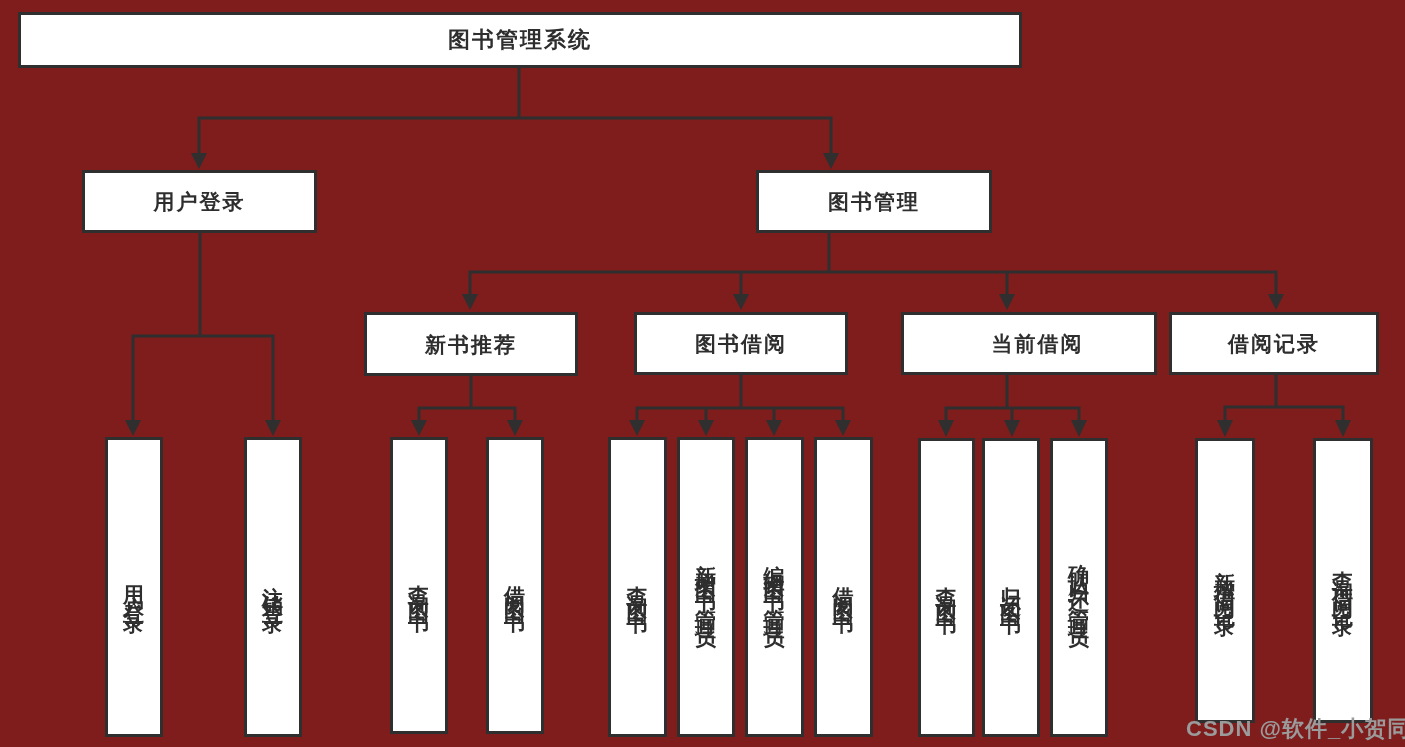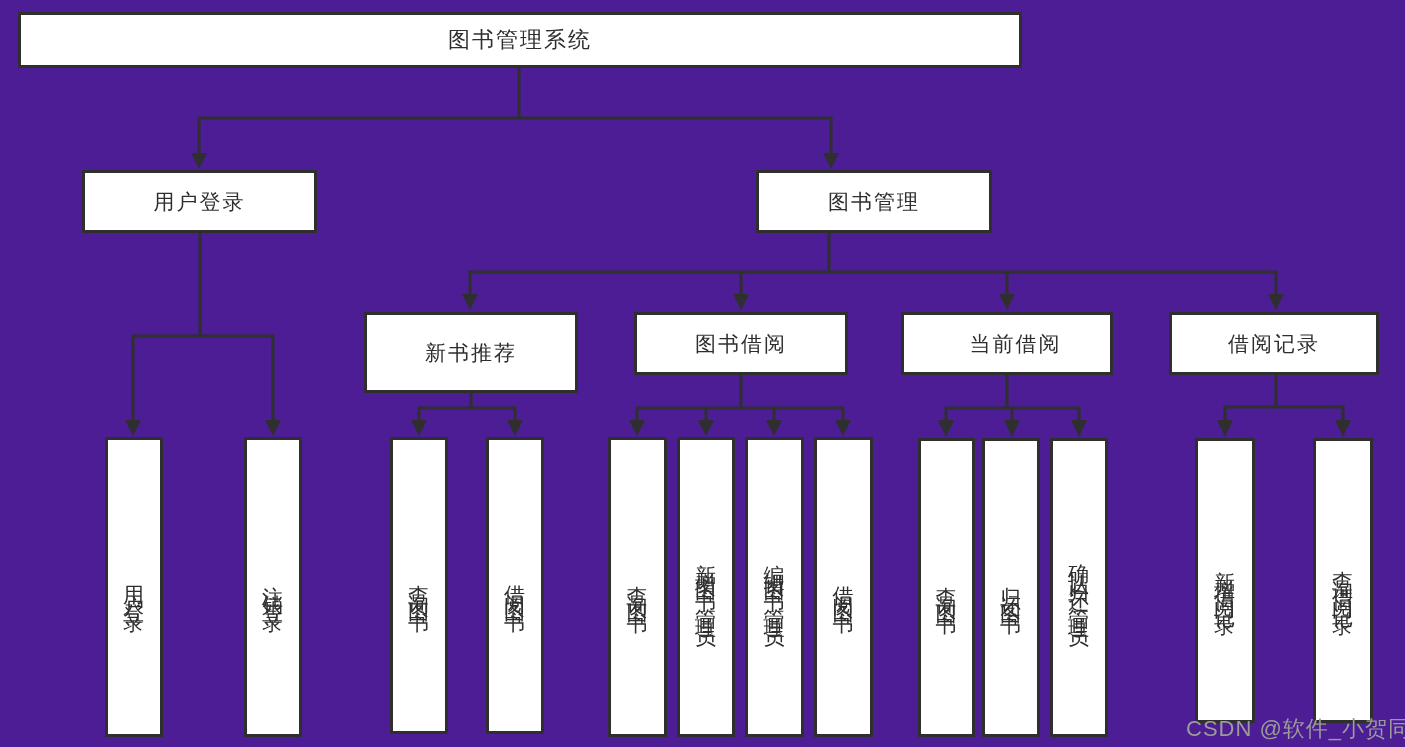--- a/index.html
+++ b/index.html
@@ -5,22 +5,23 @@
   html, body {
     margin: 0;
     padding: 0;
     background: #ffffff;
     font-family: "Liberation Sans", sans-serif;
   }
   #stage {
     position: relative;
     width: 1405px;
     height: 747px;
-    background: #4c1d95;
+    background: #7f1d1d;
     overflow: hidden;
+    font-weight: bold;
   }
   #connectors {
     position: absolute;
     left: 0;
     top: 0;
     pointer-events: none;
   }
   .box {
     position: absolute;
     box-sizing: border-box;
@@ -107,23 +108,23 @@
     <path d="M1225,420 L1225,407 L1343,407 L1343,420"></path>
     <polygon points="1217,420 1233,420 1225,437" fill="#2f2f2f" stroke="none"></polygon>
     <polygon points="1335,420 1351,420 1343,437" fill="#2f2f2f" stroke="none"></polygon>
   </svg>
 
   <div class="box hbox root" style="left:18px; top:12px; width:1004px; height:56px;">图书管理系统</div>
 
   <div class="box hbox" style="left:82px; top:170px; width:235px; height:63px;">用户登录</div>
   <div class="box hbox" style="left:711px; top:170px; width:236px; height:63px;margin-left:45px;">图书管理</div>
 
-  <div class="box hbox" style="left:364px; top:312px; width:214px; height:81px;">新书推荐</div>
+  <div class="box hbox" style="left:364px; top:312px; width:214px; height:64px;">新书推荐</div>
   <div class="box hbox" style="left:634px; top:312px; width:214px; height:63px;">图书借阅</div>
-  <div class="box hbox" style="left:901px; top:312px; width:212px; height:63px;padding-left:17px;">当前借阅</div>
+  <div class="box hbox" style="left:901px; top:312px; width:256px; height:63px;padding-left:17px;">当前借阅</div>
   <div class="box hbox" style="left:1169px; top:312px; width:210px; height:63px;">借阅记录</div>
 
   <div class="box vbox" style="left:105px; top:437px; width:58px; height:300px;">用户登录</div>
   <div class="box vbox" style="left:244px; top:437px; width:58px; height:300px;">注销登录</div>
 
   <div class="box vbox" style="left:390px; top:437px; width:58px; height:297px;">查询图书</div>
   <div class="box vbox" style="left:486px; top:437px; width:58px; height:297px;">借阅图书</div>
 
   <div class="box vbox" style="left:608px; top:437px; width:59px; height:300px;">查询图书</div>
   <div class="box vbox" style="left:677px; top:437px; width:58px; height:300px;">新增图书（管理员）</div>

